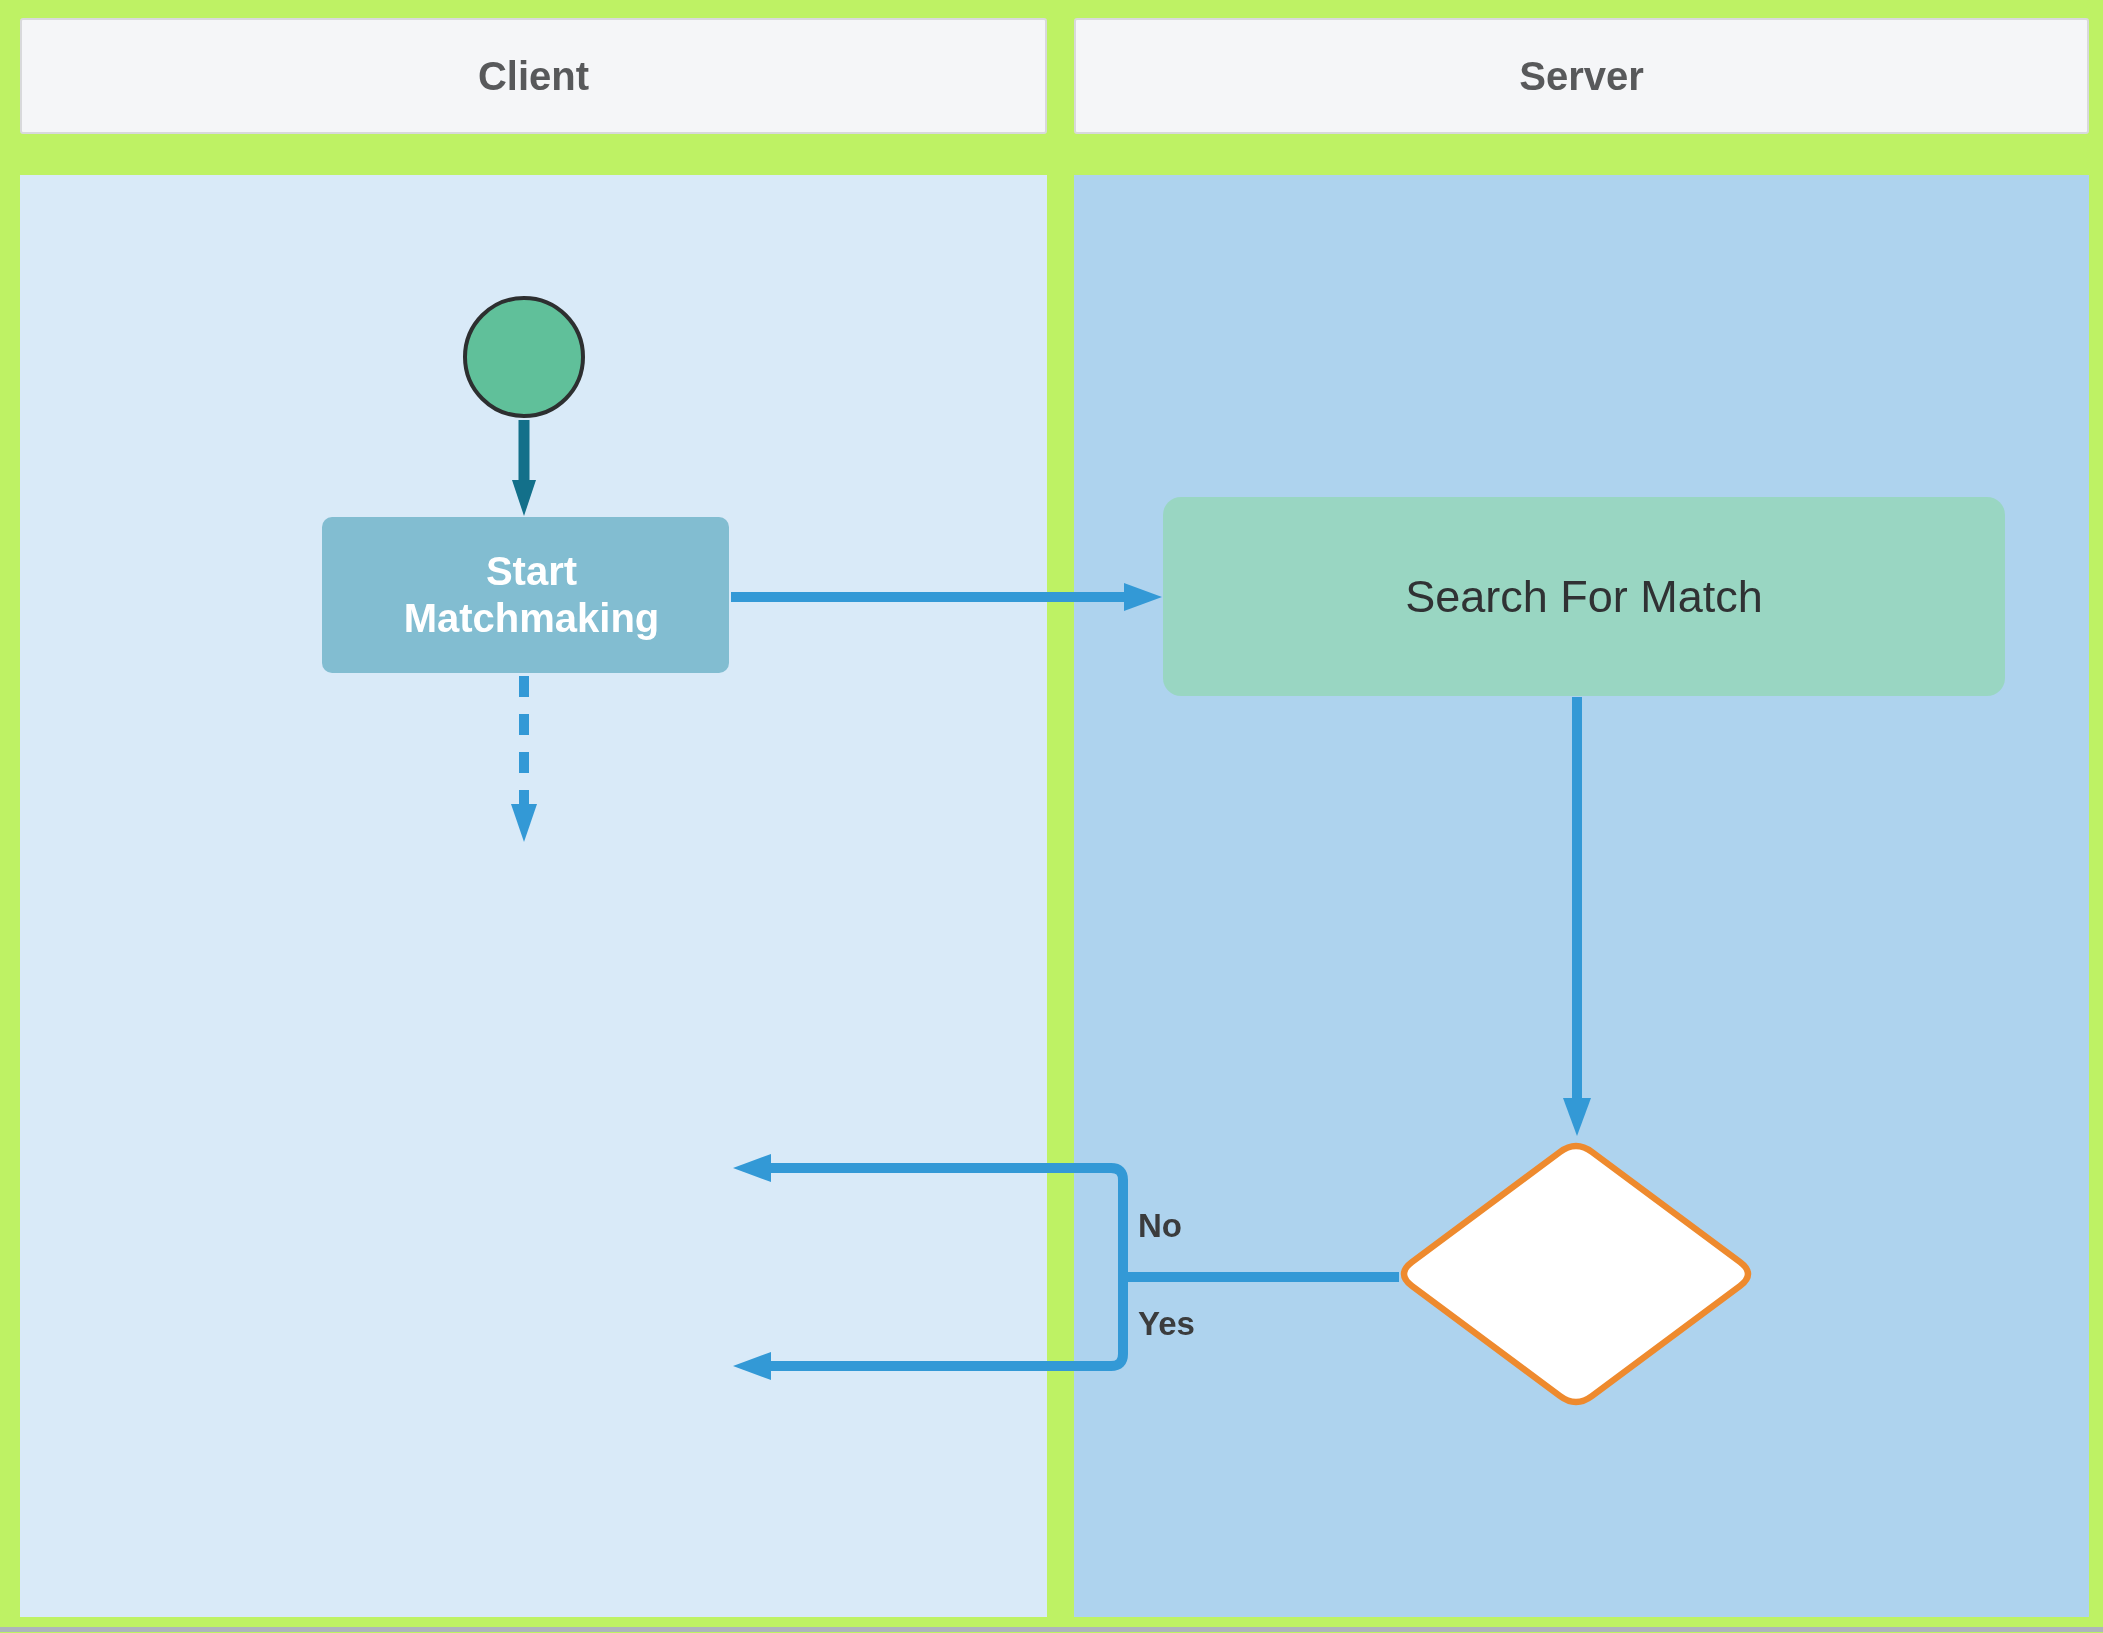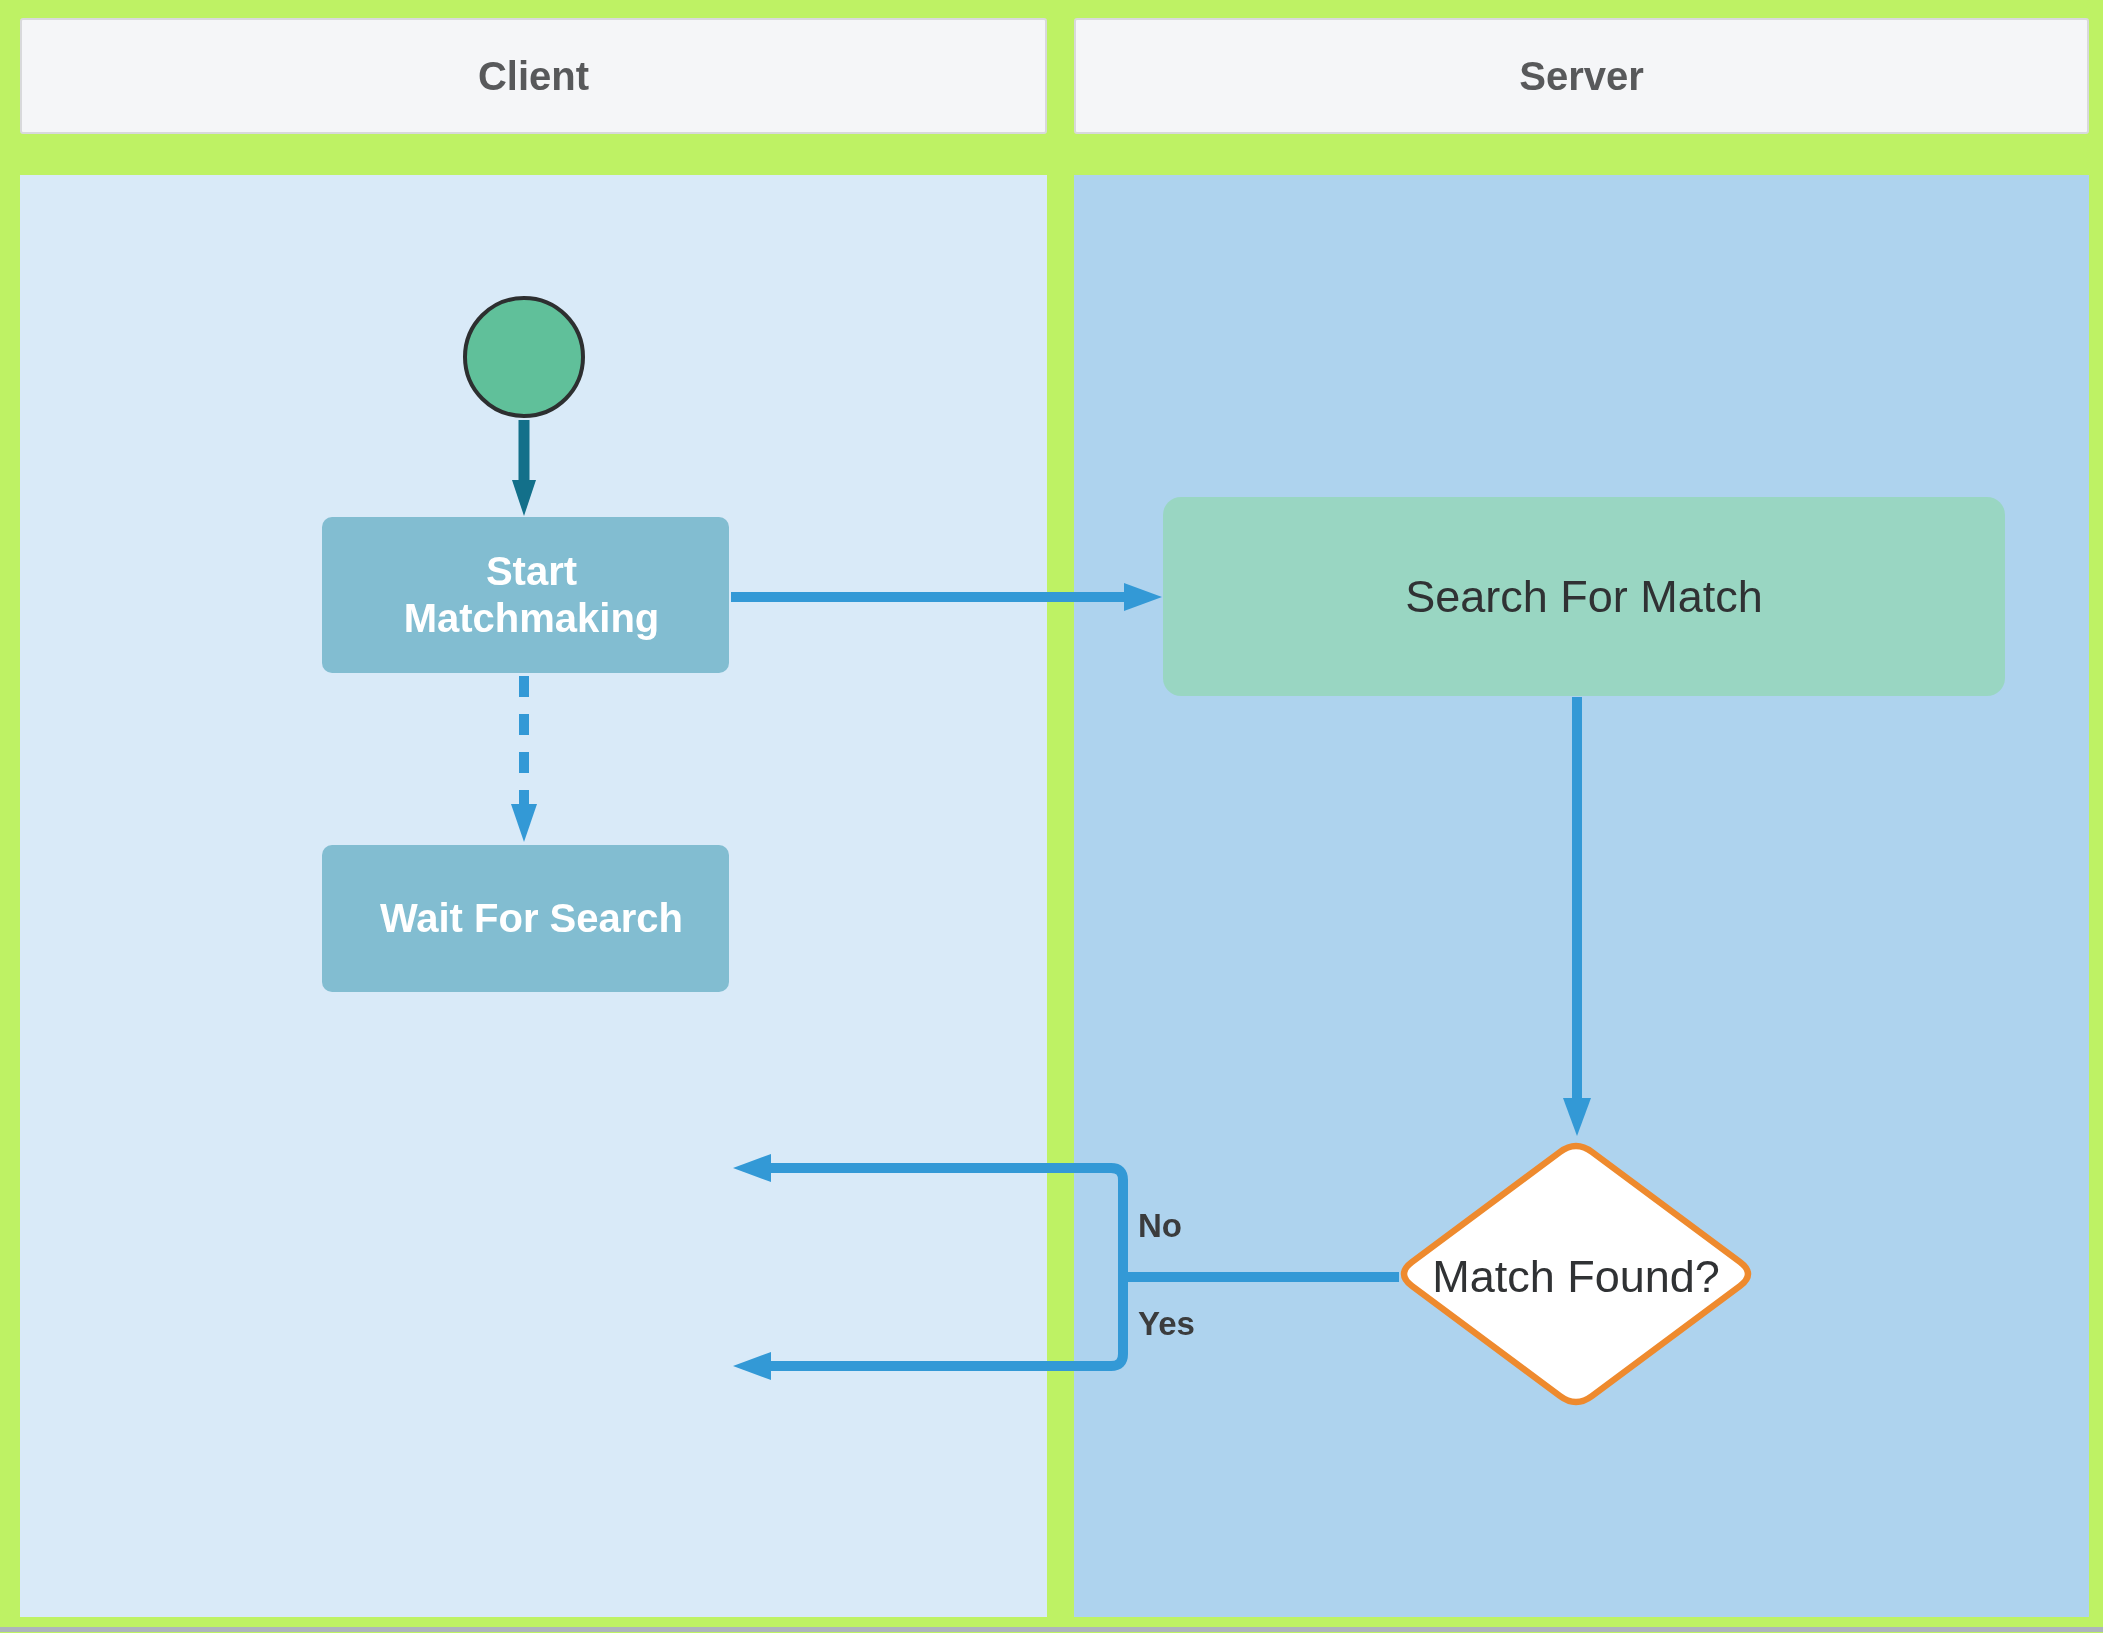--- a/index.html
+++ b/index.html
@@ -74,23 +74,20 @@
 
   <div class="lane lane-client"></div>
   <div class="lane lane-server"></div>
 
   <div class="node start-circle"></div>
 
   <div class="node proc n-startmm">
     <span class="wrap">Start Matchmaking</span>
   </div>
 
-  <div class="node proc n-wait">
-    <span>Wait For Search</span>
-  </div>
 
 
 
   <div class="node green">
     <span>Search For Match</span>
   </div>
 
   <svg class="overlay" width="2103" height="1633" viewBox="0 0 2103 1633">
 
     <path class="edge-dark" d="M524,420 L524,484"></path>
@@ -106,19 +103,18 @@
     <polygon class="ah" points="1577,1136 1563,1098 1591,1098"></polygon>
 
     <path class="edge" d="M1123,1277 L1399,1277"></path>
     <path class="edge" d="M770,1168 L1111,1168 Q1123,1168 1123,1180 L1123,1354 Q1123,1366 1111,1366 L770,1366"></path>
     <polygon class="ah" points="733,1168 771,1154 771,1182"></polygon>
     <polygon class="ah" points="733,1366 771,1352 771,1380"></polygon>
 
     <path class="diamond" d="M1592,1152 L1740,1262 Q1756,1274 1740,1286 L1592,1396 Q1576,1408 1560,1396 L1412,1286 Q1396,1274 1412,1262 L1560,1152 Q1576,1140 1592,1152 Z"></path>
   </svg>
 
-  <div class="dlabel">Match Found?</div>
 
   <div class="elabel elabel-no">No</div>
   <div class="elabel elabel-yes">Yes</div>
 
   <div class="bottom-bar"></div>
 </div>
 
 </body></html>

